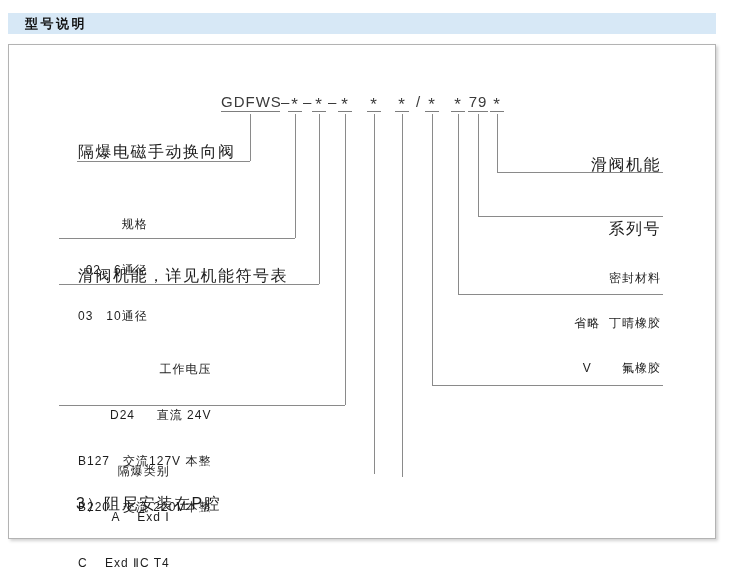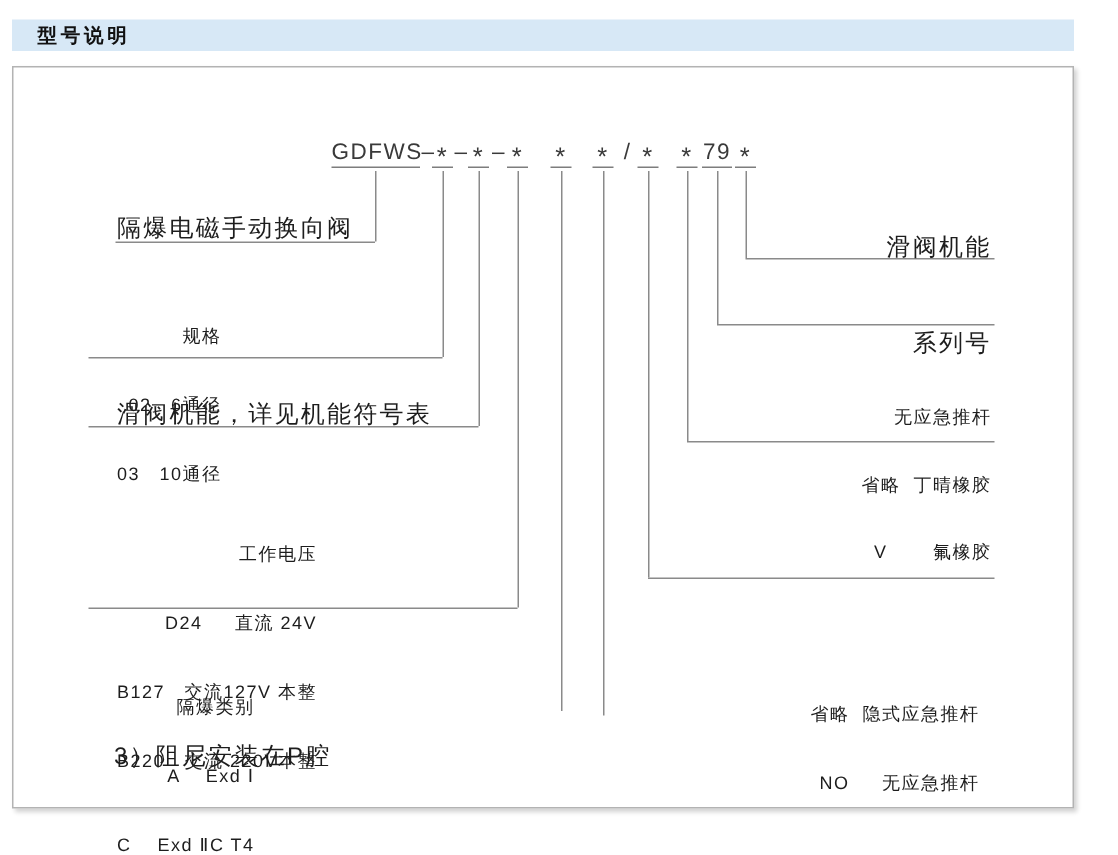--- a/index.html
+++ b/index.html
@@ -86,24 +86,20 @@
     <div>A    Exd Ⅰ</div>
     <div>C    Exd ⅡC T4</div>
   </div>
 
   <div class="lbl" style="left:67px;top:449px;">3）阻尼安装在P腔</div>
 
   <div class="lbl rt" style="right:54px;top:110px;">滑阀机能</div>
   <div class="lbl rt" style="right:54px;top:154px;margin-top:20px;">系列号</div>
 
   <div class="rows tight rt" style="right:54px;top:197px;">
-    <div>无应急推杆</div>
+    <div>密封材料</div>
     <div>省略  丁晴橡胶</div>
     <div>V       氟橡胶</div>
   </div>
 
 
-  <div class="rows rt" style="right:62px;top:394px;">
-    <div>省略  隐式应急推杆</div>
-    <div>NO     无应急推杆</div>
-  </div>
 
 </div>
 
 </body></html>

